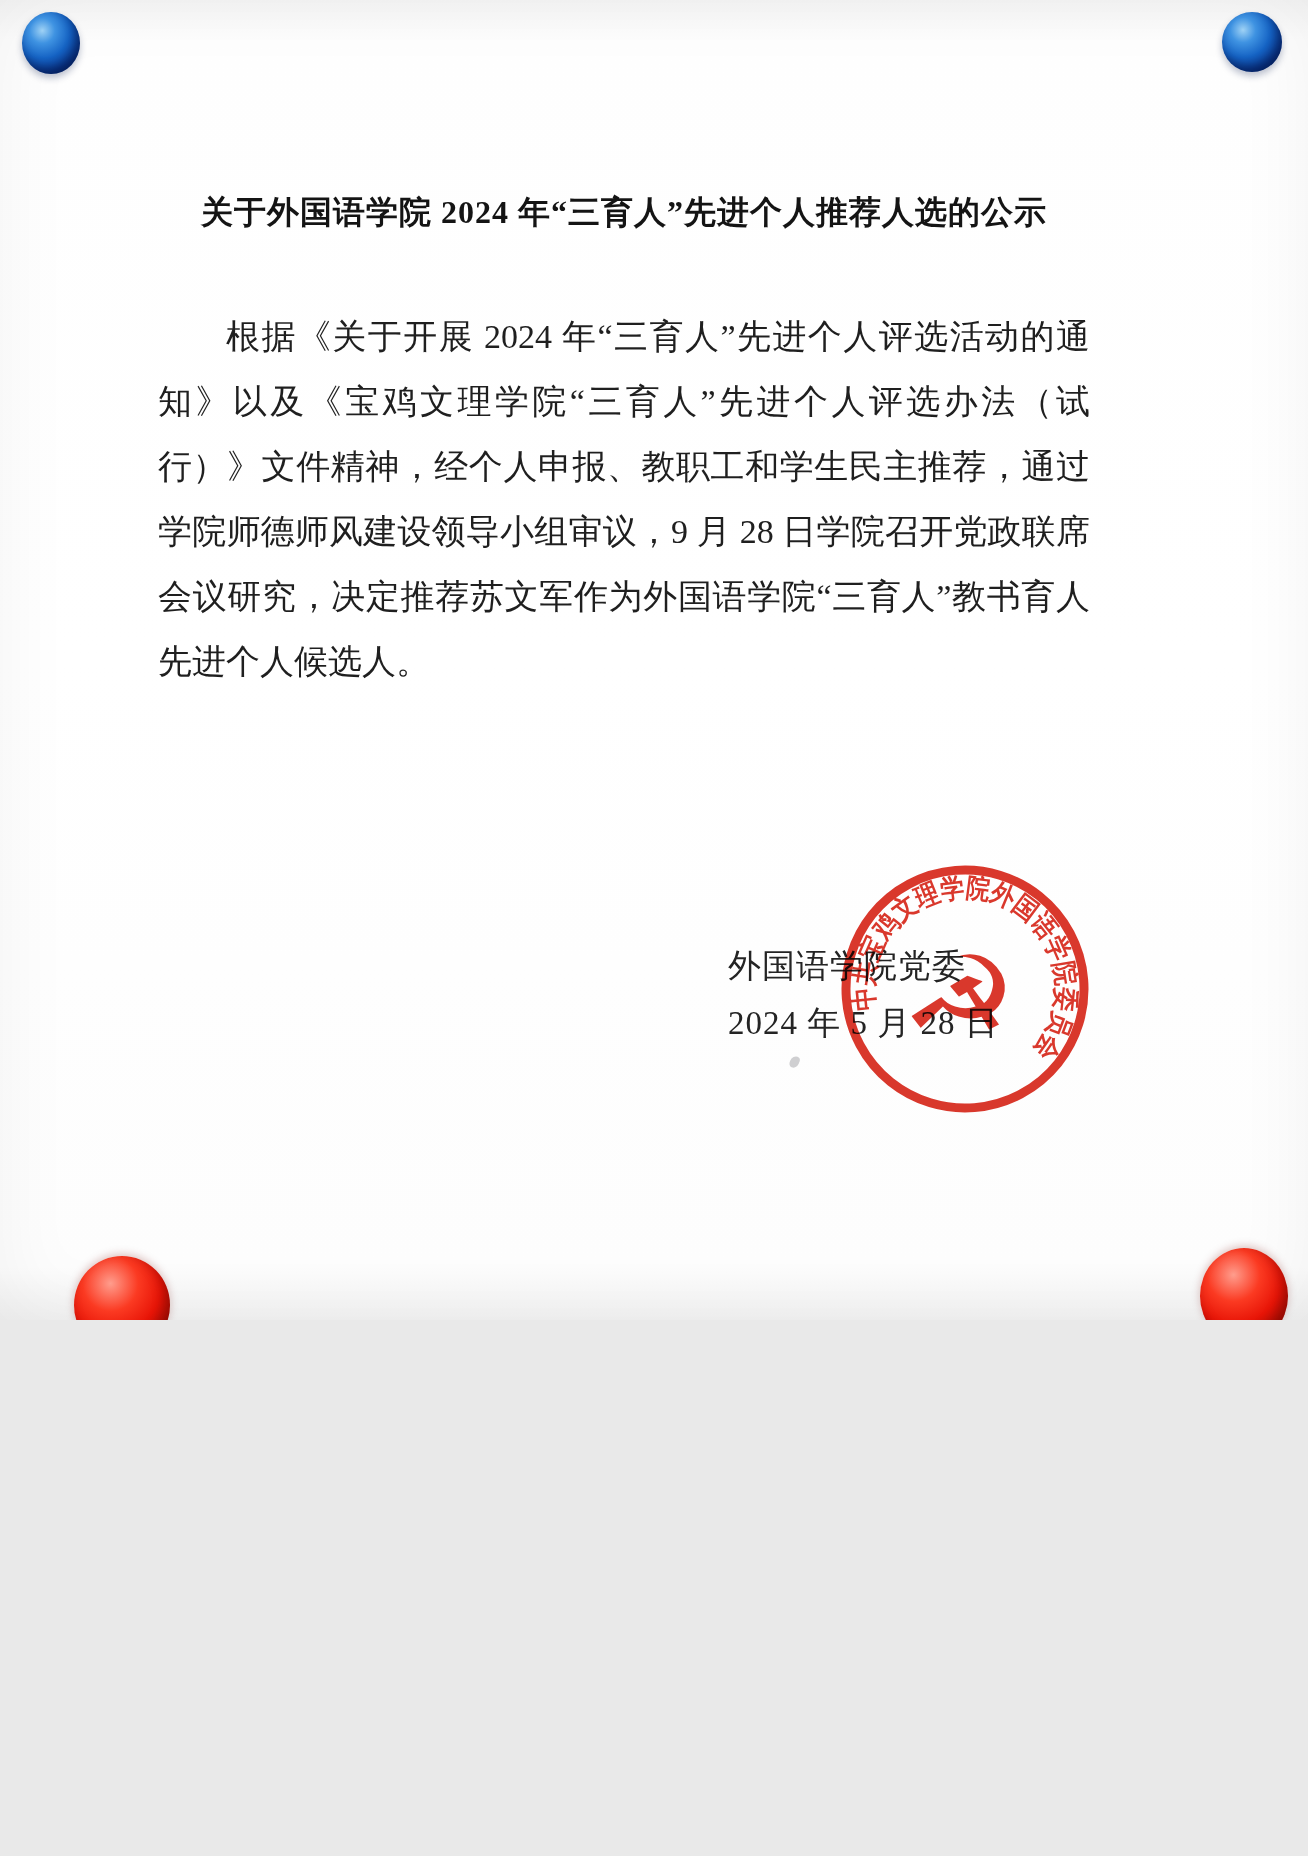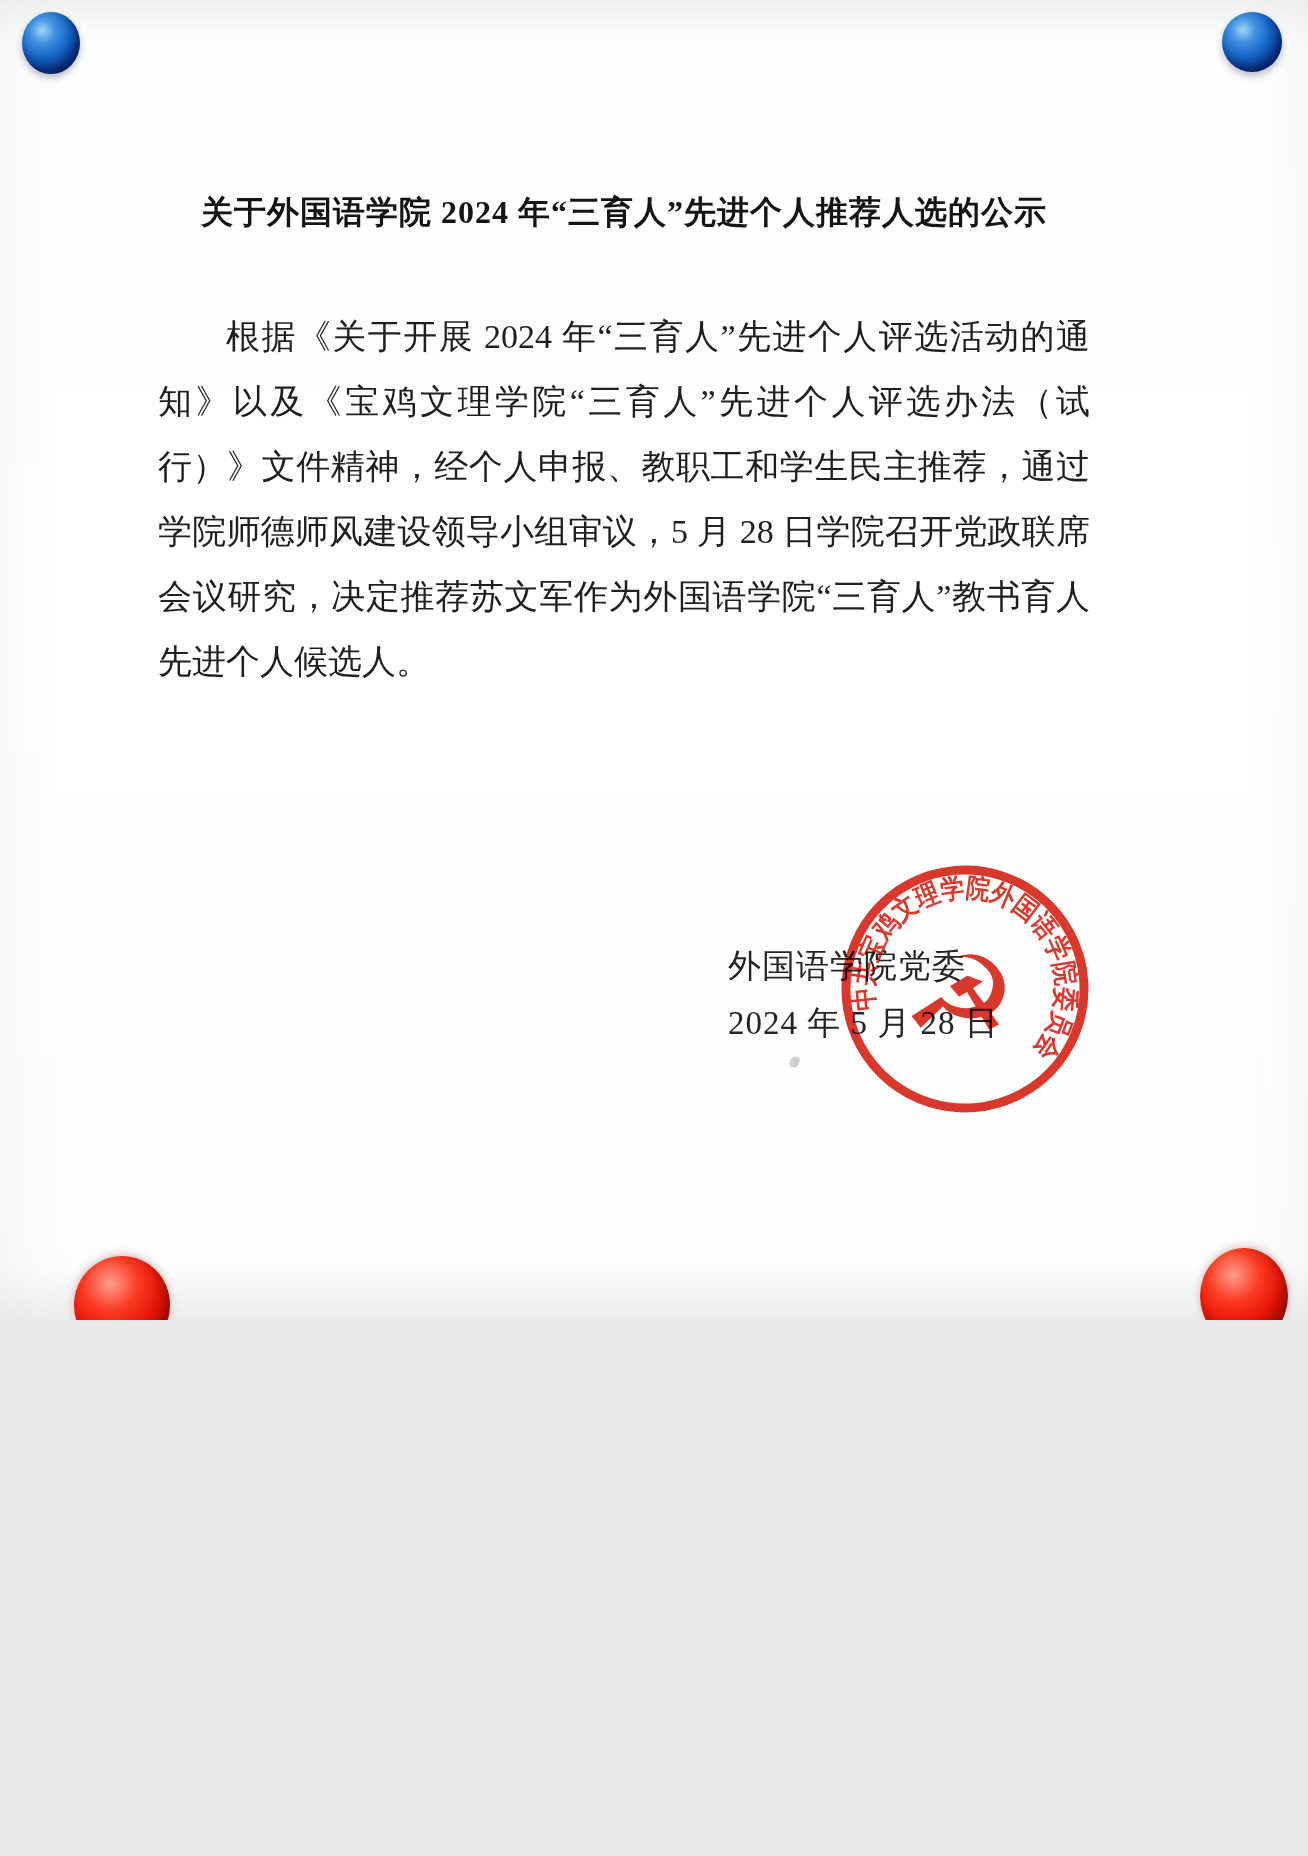--- a/index.html
+++ b/index.html
@@ -70,21 +70,21 @@
 
 <div class="photo">
 
   <div class="pin pin-blue pin-tl"></div>
   <div class="pin pin-blue pin-tr"></div>
   <div class="pin pin-red pin-bl"></div>
   <div class="pin pin-red pin-br"></div>
 
   <div class="doc">
     <h1>关于外国语学院 2024 年“三育人”先进个人推荐人选的公示</h1>
-    <p>根据《关于开展 2024 年“三育人”先进个人评选活动的通知》以及《宝鸡文理学院“三育人”先进个人评选办法（试行）》文件精神，经个人申报、教职工和学生民主推荐，通过学院师德师风建设领导小组审议，5 月 28 日学院召开党政联席会议研究，决定推荐苏文军作为外国语学院“三育人”教书育人先进个人候选人。</p>
+    <p>根据《关于开展 2024 年“三育人”先进个人评选活动的通知》以及《宝鸡文理学院“三育人”先进个人评选办法（试行）》文件精神，经个人申报、教职工和学生民主推荐，通过学院师德师风建设领导小组审议，9 月 28 日学院召开党政联席会议研究，决定推荐苏文军作为外国语学院“三育人”教书育人先进个人候选人。</p>
   </div>
 
   <div class="sign">
     <div>外国语学院党委</div>
     <div>2024 年 5 月 28 日</div>
   </div>
 
   <div class="smudge"></div>
 
   <div class="seal">

